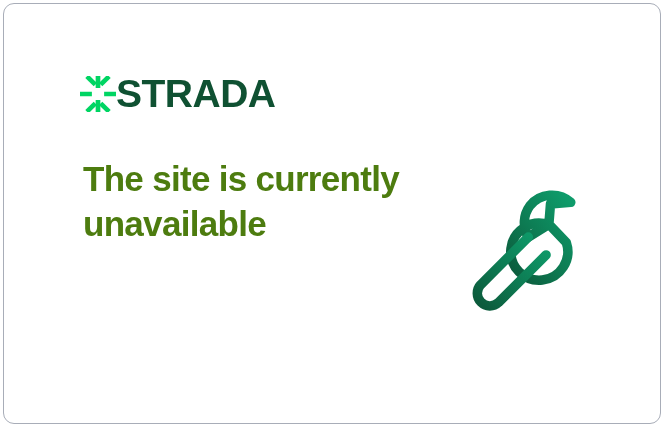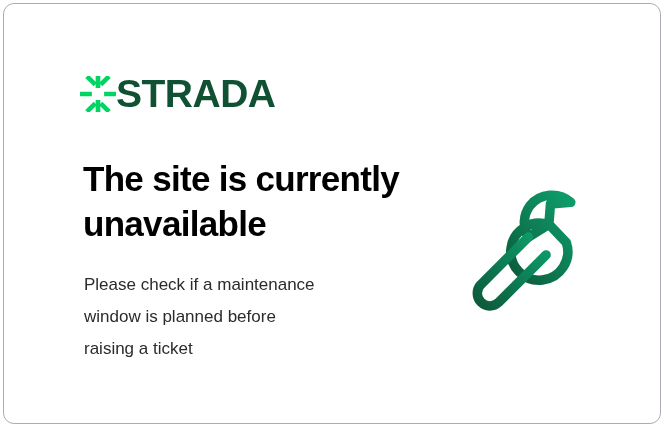--- a/index.html
+++ b/index.html
@@ -65,21 +65,21 @@
   .headline {
     position: absolute;
     left: 79px;
     top: 152px;
     width: 350px;
     margin: 0;
     font-size: 35px;
     font-weight: 700;
     line-height: 45px;
     letter-spacing: -0.7px;
-    color: #000000;
+    color: #4d7c0f;
     font-family: "Liberation Sans", sans-serif;
   }
 
   
   .body-copy {
     position: absolute;
     left: 80px;
     top: 265px;
     width: 310px;
     margin: 0;
@@ -124,25 +124,20 @@
             <path d="M85.3 94.5 l-9.2 9.2 l-23.3 -23.3 l9.2 -9.2 z"></path>
           </g>
           <circle cx="50" cy="50" r="9.5" fill="#ffffff"></circle>
         </svg>
       </span>
       <span class="brand-word">STRADA</span>
     </div>
 
     <h1 class="headline">The site is currently unavailable</h1>
 
-    <p class="body-copy">
-      <span class="line">Please check if a maintenance</span>
-      <span class="line">window is planned before</span>
-      <span class="line">raising a ticket</span>
-    </p>
 
     <div class="wrench">
       <svg viewBox="0 0 148 150" xmlns="http://www.w3.org/2000/svg" aria-hidden="true">
         <defs>
           <linearGradient id="wrenchGrad" x1="0.08" y1="1" x2="0.95" y2="0.05">
             <stop offset="0%" stop-color="#0c5b3c"></stop>
             <stop offset="45%" stop-color="#0d7a52"></stop>
             <stop offset="100%" stop-color="#0e9b6a"></stop>
           </linearGradient>
         </defs>

